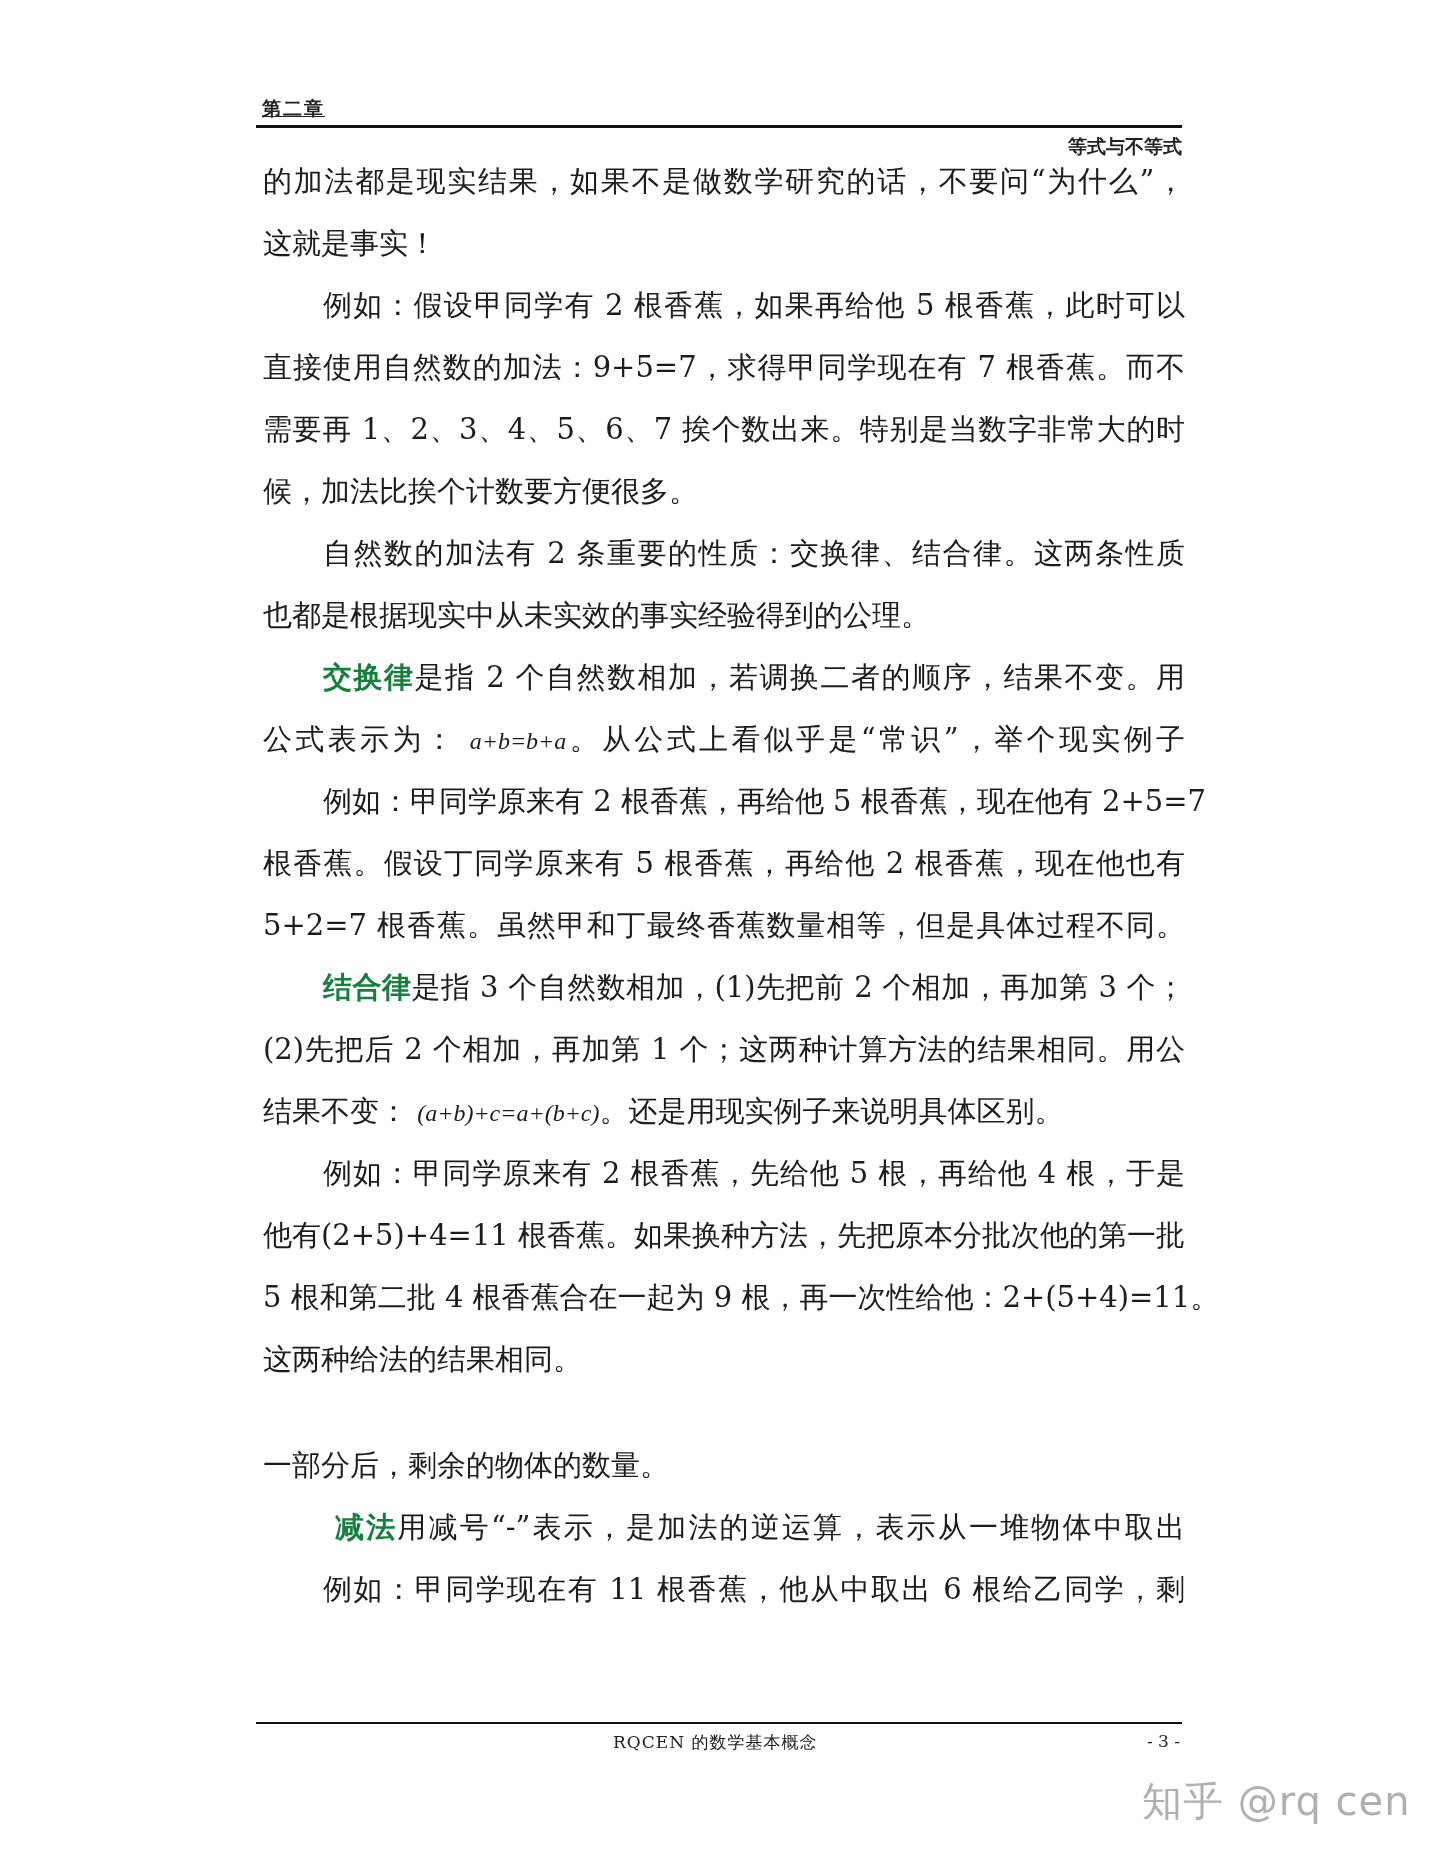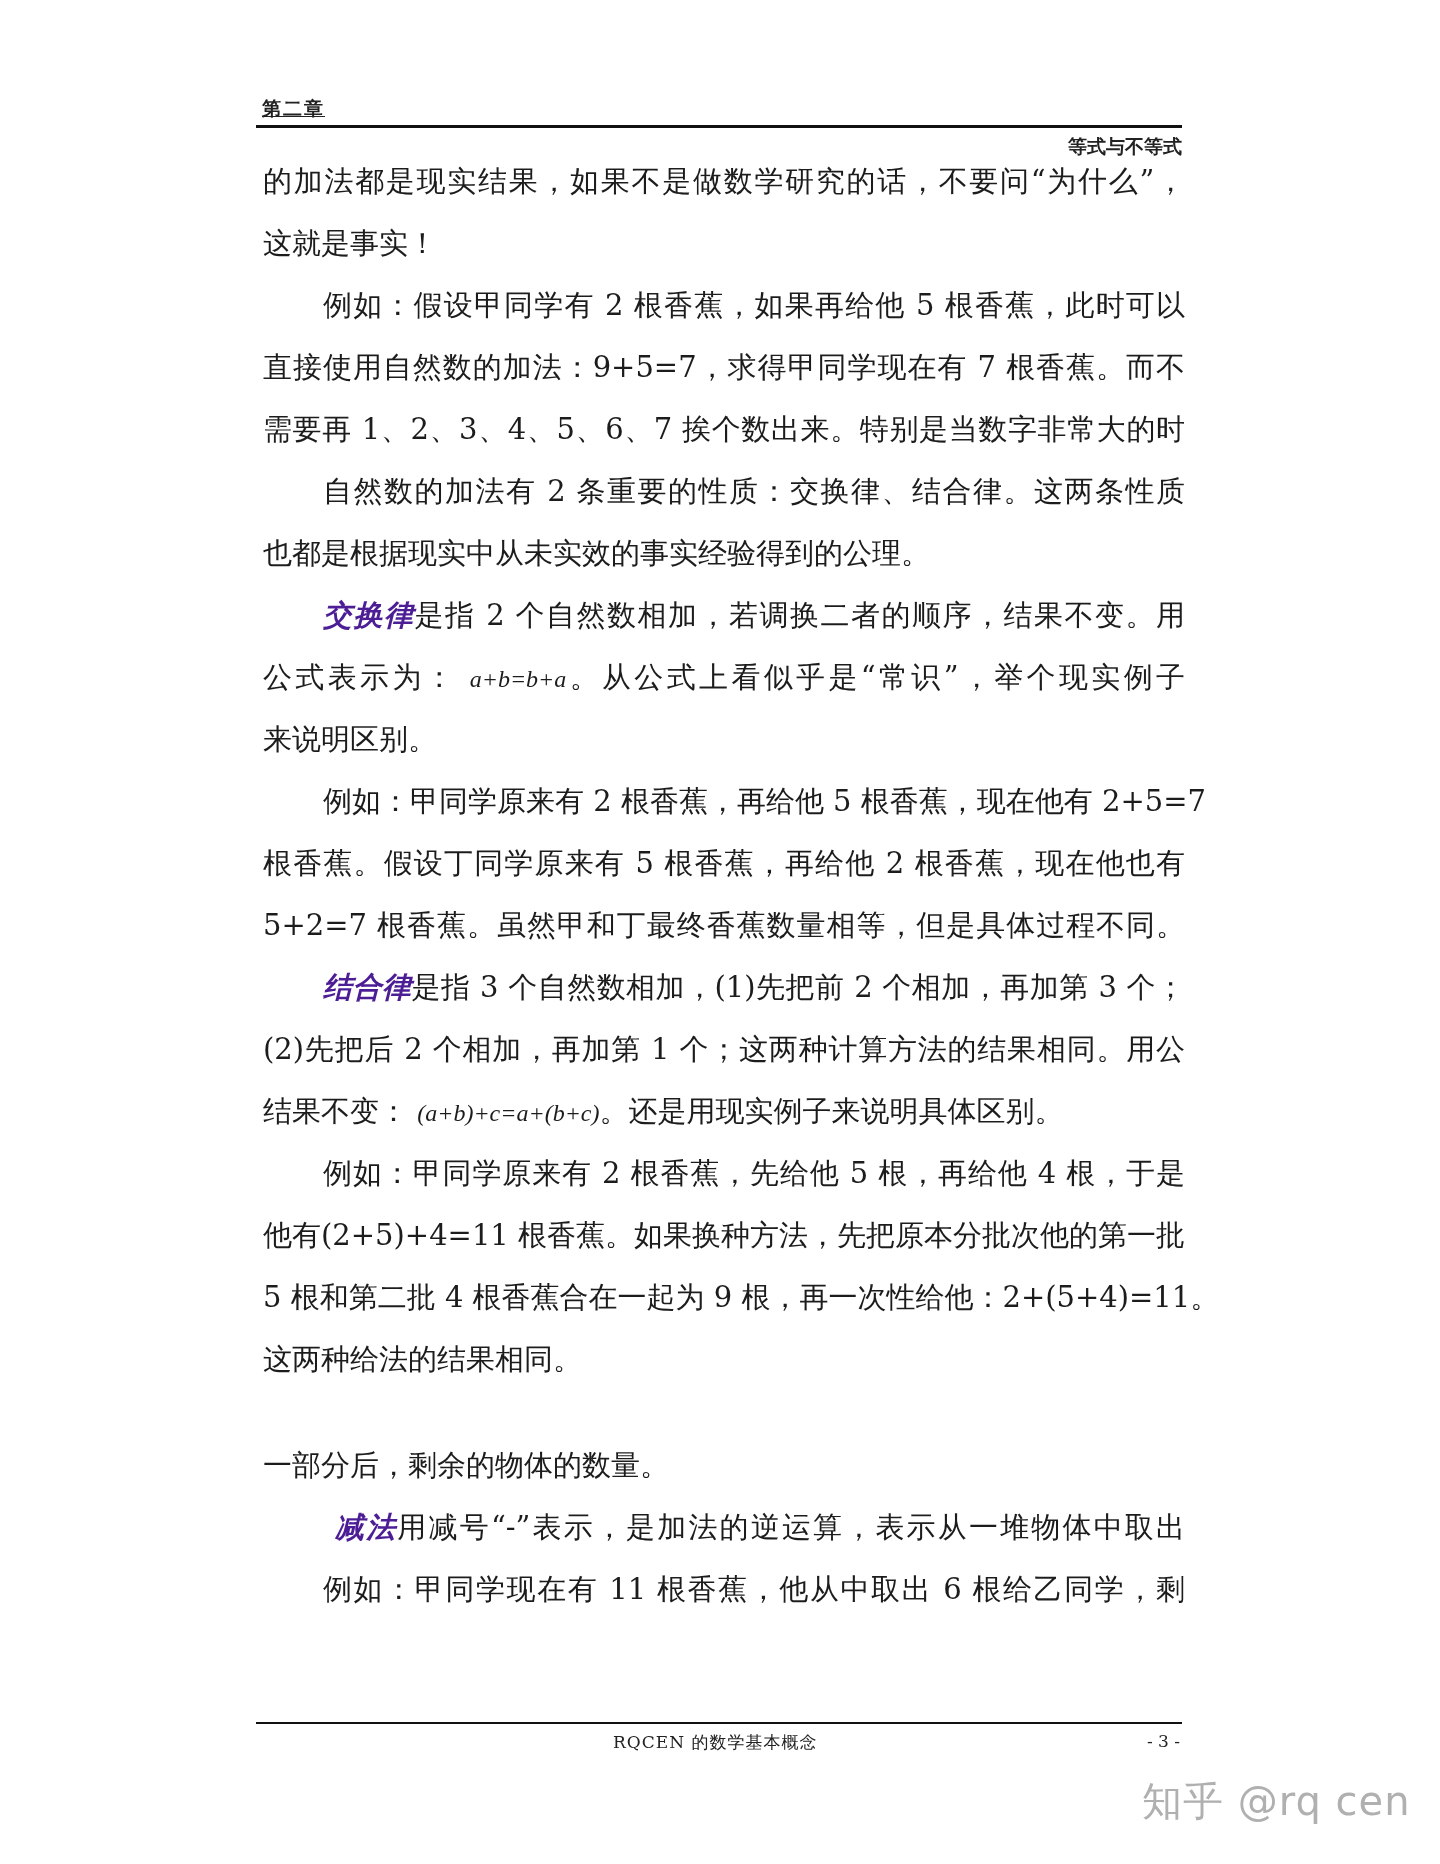--- a/index.html
+++ b/index.html
@@ -47,21 +47,21 @@
       font-size: 29px;
       white-space: nowrap;
       text-align: justify;
       text-align-last: justify;
       color: #1c1c1c;
     }
     .line.last { text-align-last: left; }
     .line.indent { padding-left: 60px; }
     .line.indent-wide { padding-left: 72px; }
     .gap { height: 44px; }
-    .term { font-weight: bold; color: #4c1d95; font-style: italic; }
+    .term { font-weight: bold; color: #15803d; }
     .math { font-style: italic; font-family: "Liberation Serif", "DejaVu Serif", serif; font-size: 24px; }
     .footer-rule {
       position: absolute;
       left: 256px;
       top: 1722px;
       width: 926px;
       height: 2px;
       background: #111;
     }
     .footer-title {
@@ -99,27 +99,27 @@
 </div>
 <div class="header-rule"></div>
 
 <div class="body-text">
   <div class="line"><span>的加法都是现实结果，如果不是做数学研究的话，不要问“为什么”，</span></div>
   <div class="line last"><span>这就是事实！</span></div>
 
   <div class="line indent"><span>例如：假设甲同学有 2 根香蕉，如果再给他 5 根香蕉，此时可以</span></div>
   <div class="line"><span>直接使用自然数的加法：9+5=7，求得甲同学现在有 7 根香蕉。而不</span></div>
   <div class="line"><span>需要再 1、2、3、4、5、6、7 挨个数出来。特别是当数字非常大的时</span></div>
+  <div class="line last"><span>候，加法比挨个计数要方便很多。</span></div>
 
   <div class="line indent"><span>自然数的加法有 2 条重要的性质：交换律、结合律。这两条性质</span></div>
   <div class="line last"><span>也都是根据现实中从未实效的事实经验得到的公理。</span></div>
 
   <div class="line indent"><span class="term">交换律</span><span>是指 2 个自然数相加，若调换二者的顺序，结果不变。用</span></div>
   <div class="line"><span>公式表示为：</span> <span class="math">a+b=b+a</span><span>。从公式上看似乎是“常识”，举个现实例子</span></div>
-  <div class="line last"><span>来说明区别。</span></div>
 
   <div class="line indent"><span>例如：甲同学原来有 2 根香蕉，再给他 5 根香蕉，现在他有 2+5=7</span></div>
   <div class="line"><span>根香蕉。假设丁同学原来有 5 根香蕉，再给他 2 根香蕉，现在他也有</span></div>
   <div class="line"><span>5+2=7 根香蕉。虽然甲和丁最终香蕉数量相等，但是具体过程不同。</span></div>
 
   <div class="line indent"><span class="term">结合律</span><span>是指 3 个自然数相加，(1)先把前 2 个相加，再加第 3 个；</span></div>
   <div class="line"><span>(2)先把后 2 个相加，再加第 1 个；这两种计算方法的结果相同。用公</span></div>
   <div class="line last"><span>结果不变：</span> <span class="math">(a+b)+c=a+(b+c)</span><span>。还是用现实例子来说明具体区别。</span></div>
 
   <div class="line indent"><span>例如：甲同学原来有 2 根香蕉，先给他 5 根，再给他 4 根，于是</span></div>

